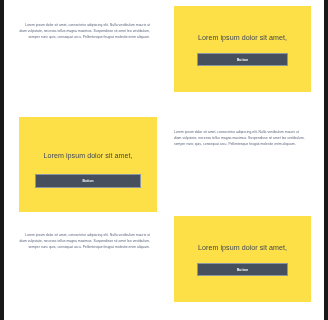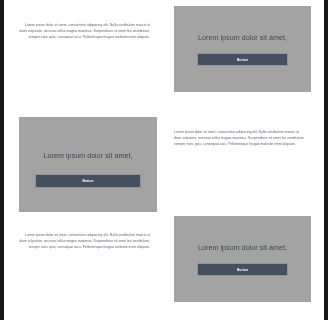--- a/index.html
+++ b/index.html
@@ -73,21 +73,21 @@
 
   .col-right .textblock {
     left: 10px;
     right: 18px;
     top: 24px;
   }
 
   
   .card {
     position: absolute;
-    background: #a3a3a3;
+    background: #fde047;
     box-sizing: border-box;
   }
   .row-1 .col-right .card,
   .row-3 .col-right .card {
     left: 10px;
     right: 13px;
     top: 6px;
     height: 86px;
   }
   .row-2 .col-left .card {

